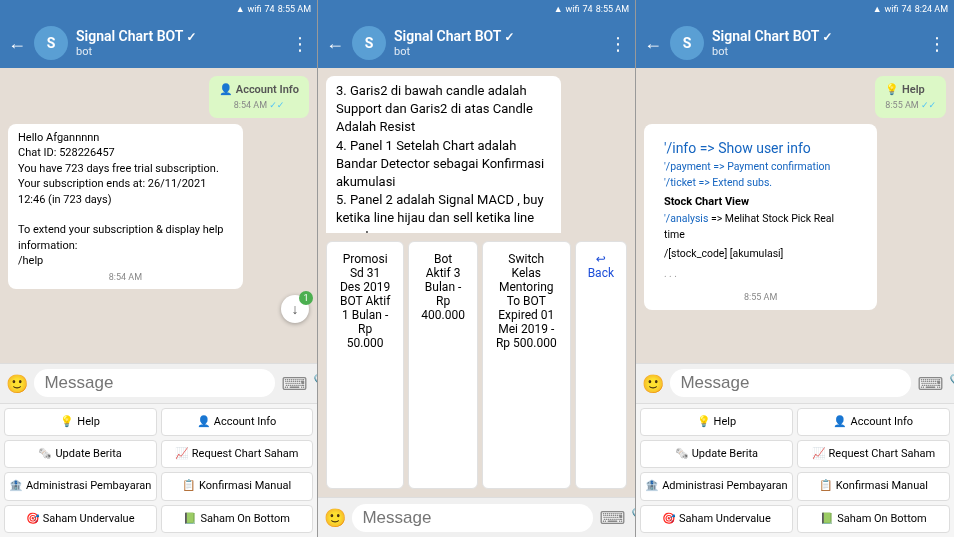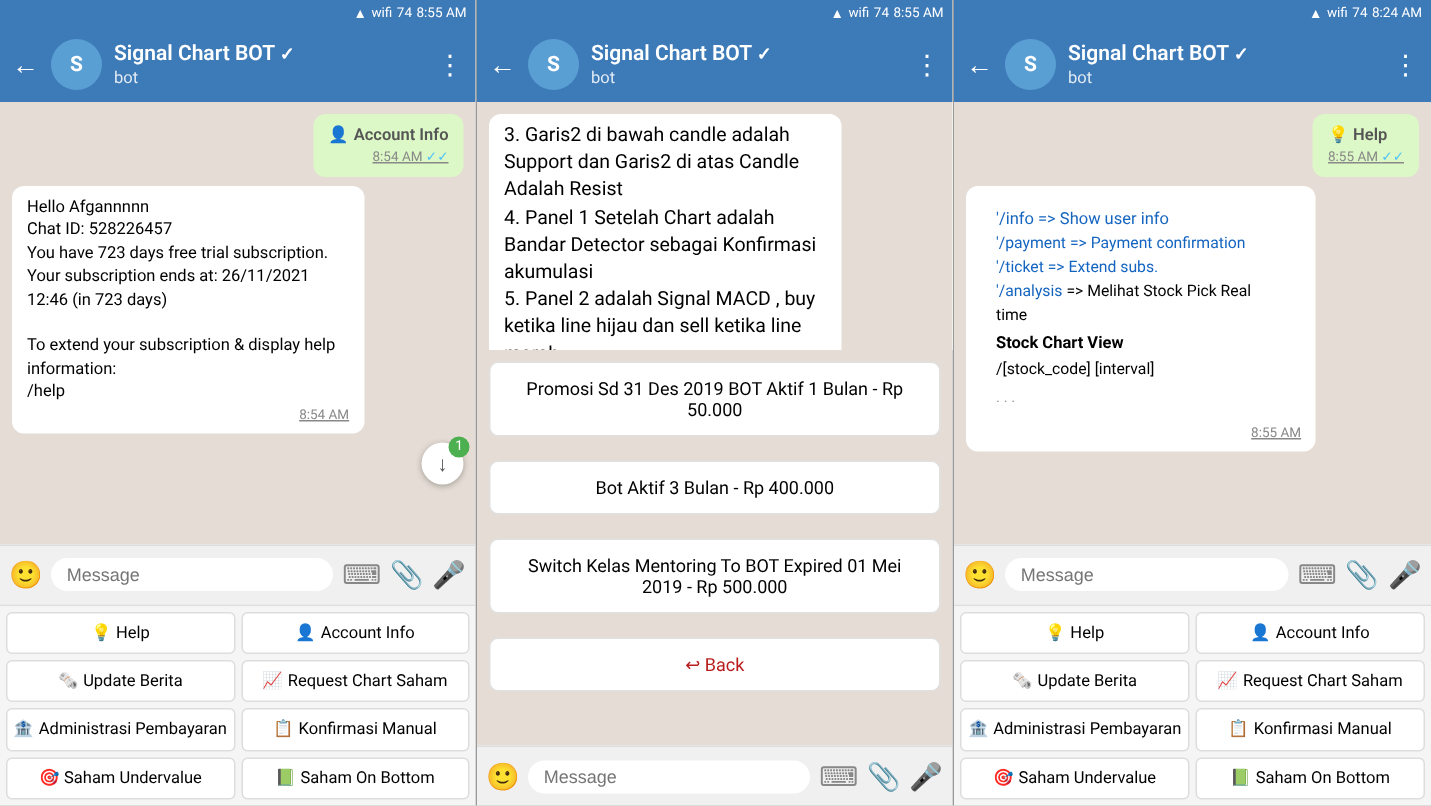--- a/index.html
+++ b/index.html
@@ -102,23 +102,22 @@
       background: #dcf8c6;
       align-self: flex-end;
     }
     .msg-bubble.received {
       background: #fff;
       align-self: flex-start;
     }
     .msg-bubble .meta {
       font-size: 9px;
       color: #888;
-      text-align: right;
+      text-align: center;
       margin-top: 2px;
-      text-decoration: underline;
     }
     .msg-bubble .meta .check {
       color: #4fc3f7;
     }
     .msg-bubble .msg-header {
       font-size: 11px;
       font-weight: 600;
       color: #555;
       display: flex;
       align-items: center;
@@ -139,21 +138,21 @@
       font-size: 18px;
       color: #888;
       cursor: pointer;
     }
     .input-bar .msg-input {
       flex: 1;
       border: none;
       background: #fff;
       border-radius: 20px;
       padding: 4px 10px;
-      font-size: 12px;
+      font-size: 17px;
       outline: none;
     }
     
     .bottom-buttons {
       background: #f5f5f5;
       padding: 4px;
       display: grid;
       grid-template-columns: 1fr 1fr;
       gap: 4px;
       border-top: 1px solid #ddd;
@@ -169,22 +168,22 @@
       display: flex;
       align-items: center;
       justify-content: center;
       gap: 3px;
       line-height: 1.3;
     }
 
     
     .payment-options {
       display: flex;
-      flex-direction: column;
-      gap: 16px;
+      flex-direction: row;
+      gap: 4px;
       padding: 8px;
       background: #e5ddd5;
       flex: 1;
       overflow-y: auto;
     }
     .payment-option {
       background: #fff;
       border-radius: 6px;
       padding: 10px 12px;
       font-size: 12px;
@@ -365,21 +364,21 @@
 2019-12-05 04:55:44</div>
       <div class="meta">8:55 AM</div>
     </div>
 
   </div>
 
   <div class="payment-options">
     <div class="payment-option">Promosi Sd 31 Des 2019 BOT Aktif 1 Bulan - Rp 50.000</div>
     <div class="payment-option">Bot Aktif 3 Bulan - Rp 400.000</div>
     <div class="payment-option">Switch Kelas Mentoring To BOT Expired 01 Mei 2019 - Rp 500.000</div>
-    <div class="payment-option" style="color:#b91c1c;">↩ Back</div>
+    <div class="payment-option" style="color:#1d4ed8;">↩ Back</div>
   </div>
 
   <div class="input-bar">
     <span class="emoji-btn">🙂</span>
     <input class="msg-input" type="text" placeholder="Message" style="">
     <span class="kb-btn">⌨</span>
     <span class="attach-btn">📎</span>
     <span class="mic-btn">🎤</span>
   </div>
 </div>
@@ -414,26 +413,26 @@
     <div class="msg-bubble sent">
       <div class="msg-header">
         <span>💡</span>
         <span>Help</span>
       </div>
       <div class="meta">8:55 AM <span class="check">✓✓</span></div>
     </div>
 
     <div class="msg-bubble received" style="max-width:92%;">
       <div class="help-msg">
-        <div style="color:#1565c0; font-size:11px;">'/info  =&gt; Show user info</div>
+        <div style="color:#1565c0; font-size:14px;">'/info  =&gt; Show user info</div>
         <div style="color:#1565c0; font-size:10.5px;">'/payment =&gt; Payment confirmation</div>
         <div style="color:#1565c0; font-size:10.5px;">'/ticket =&gt; Extend subs.</div>
+        <div style="font-size:11px; font-weight:700; margin-top:4px;">Stock Chart View</div>
         <div style="font-size:10.5px; margin-bottom:4px;"><span style="color:#1565c0;">'/analysis</span>   =&gt; Melihat Stock Pick Real time</div>
-        <div style="font-size:11px; font-weight:700; margin-top:4px;">Stock Chart View</div>
-        <div style="font-size:10.5px;">/[stock_code] [interval]</div>
+        <div style="font-size:10.5px;">/[stock_code] [akumulasi]</div>
         <div style="font-size:10px; color:#999; margin-top:4px;">. . .</div>
       </div>
       <div class="meta">8:55 AM</div>
     </div>
   </div>
 
   <div class="input-bar">
     <span class="emoji-btn">🙂</span>
     <input class="msg-input" type="text" placeholder="Message" style="">
     <span class="kb-btn">⌨</span>

